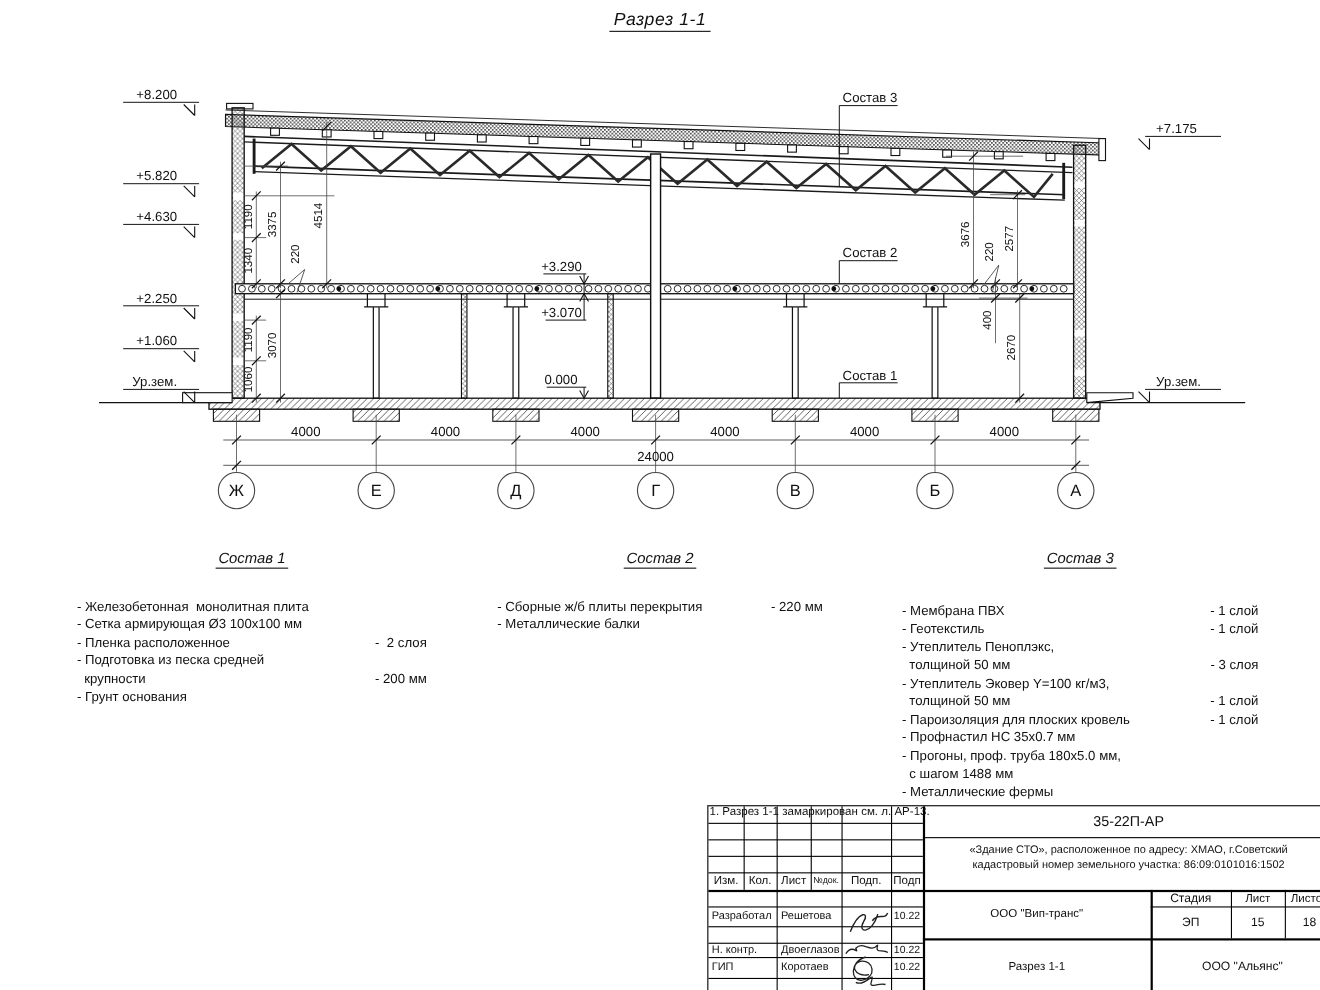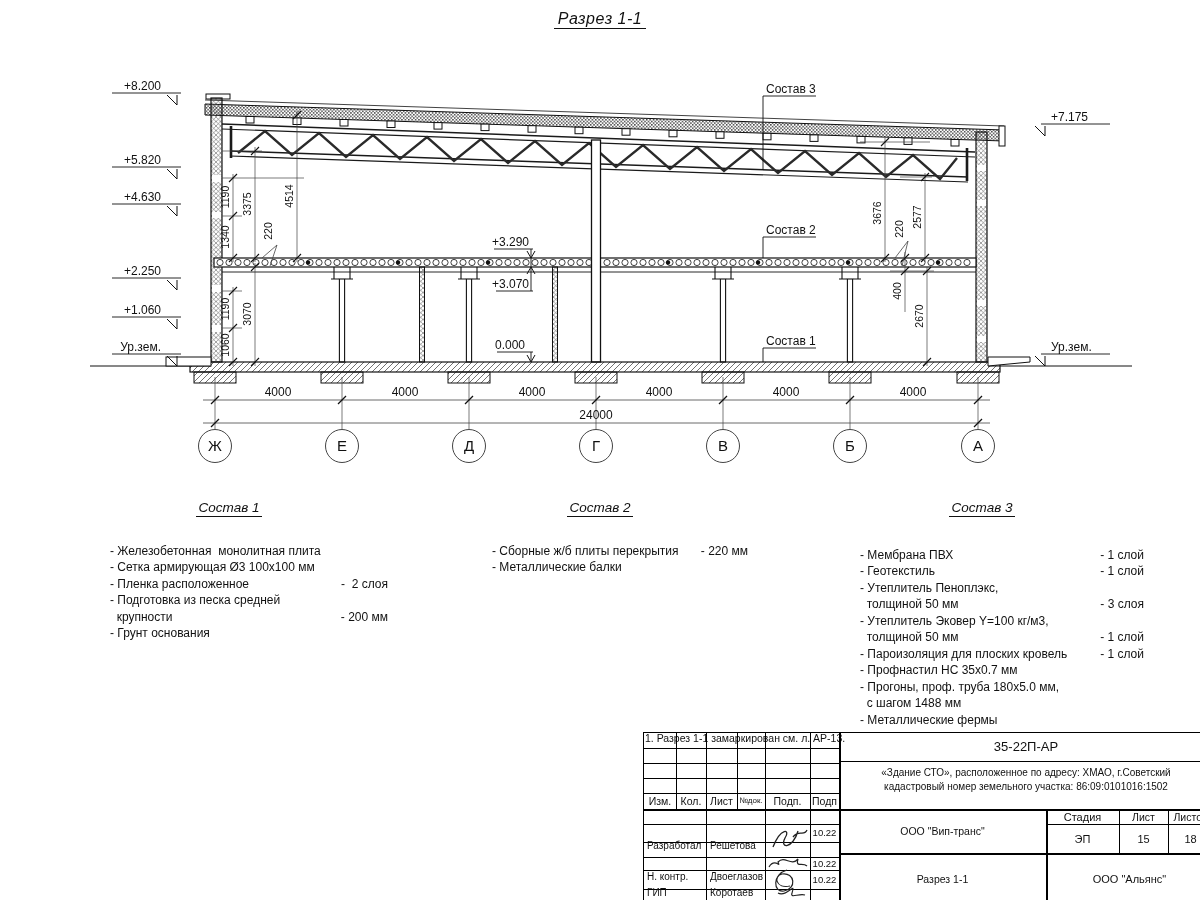--- a/index.html
+++ b/index.html
@@ -7,37 +7,37 @@
         font-family:"Liberation Sans","DejaVu Sans",sans-serif;color:#111;}
   .abs{position:absolute;}
   
   #sheet-title{position:absolute;left:0;top:10px;width:1200px;text-align:center;}
   #sheet-title span{font-style:italic;font-size:16px;letter-spacing:.5px;border-bottom:1.2px solid #111;padding:0 4px 1px;}
   
   .sostav{position:absolute;font-size:12px;line-height:16.5px;}
   .sostav .stitle{text-align:center;margin-bottom:26px;}
   .sostav .stitle span{font-style:italic;font-size:13.5px;border-bottom:1.1px solid #111;padding:0 3px 1px;}
   .sostav .row{display:flex;white-space:pre;}
-  .sostav .row .t{flex:0 0 auto;margin-left:40px;}
+  .sostav .row .t{flex:0 0 auto;}
   .sostav .row .v{margin-left:auto;white-space:pre;}
   #sostav1{left:70px;top:500px;width:318px;}
   #sostav2{left:452px;top:500px;width:296px;}
   #sostav3{left:820px;top:500px;width:324px;}
   #sostav3 .stitle{margin-bottom:30px;}
   
   #note{position:absolute;left:645px;top:732px;font-size:10.5px;text-align:center;}
   
   #stamp{position:absolute;left:643px;top:732px;width:572px;height:176px;border:1.8px solid #000;box-sizing:border-box;}
   #stamp .vl{position:absolute;width:1px;background:#000;}
   #stamp .hl{position:absolute;height:1px;background:#000;}
   #stamp .vl.b{width:1.6px;}
   #stamp .hl.b{height:1.6px;}
   #stamp .cell{position:absolute;display:flex;align-items:center;justify-content:center;
                font-size:10.5px;text-align:center;line-height:12px;}
-  #stamp .cell.left{justify-content:flex-start;margin-top:13px;}
+  #stamp .cell.left{justify-content:flex-start;}
   .sig-svg{position:absolute;}
   svg text{fill:#111;}
 </style>
 </head>
 <body>
 
 <div id="page">
 
   <div id="sheet-title">
     <span>Разрез 1-1</span>

